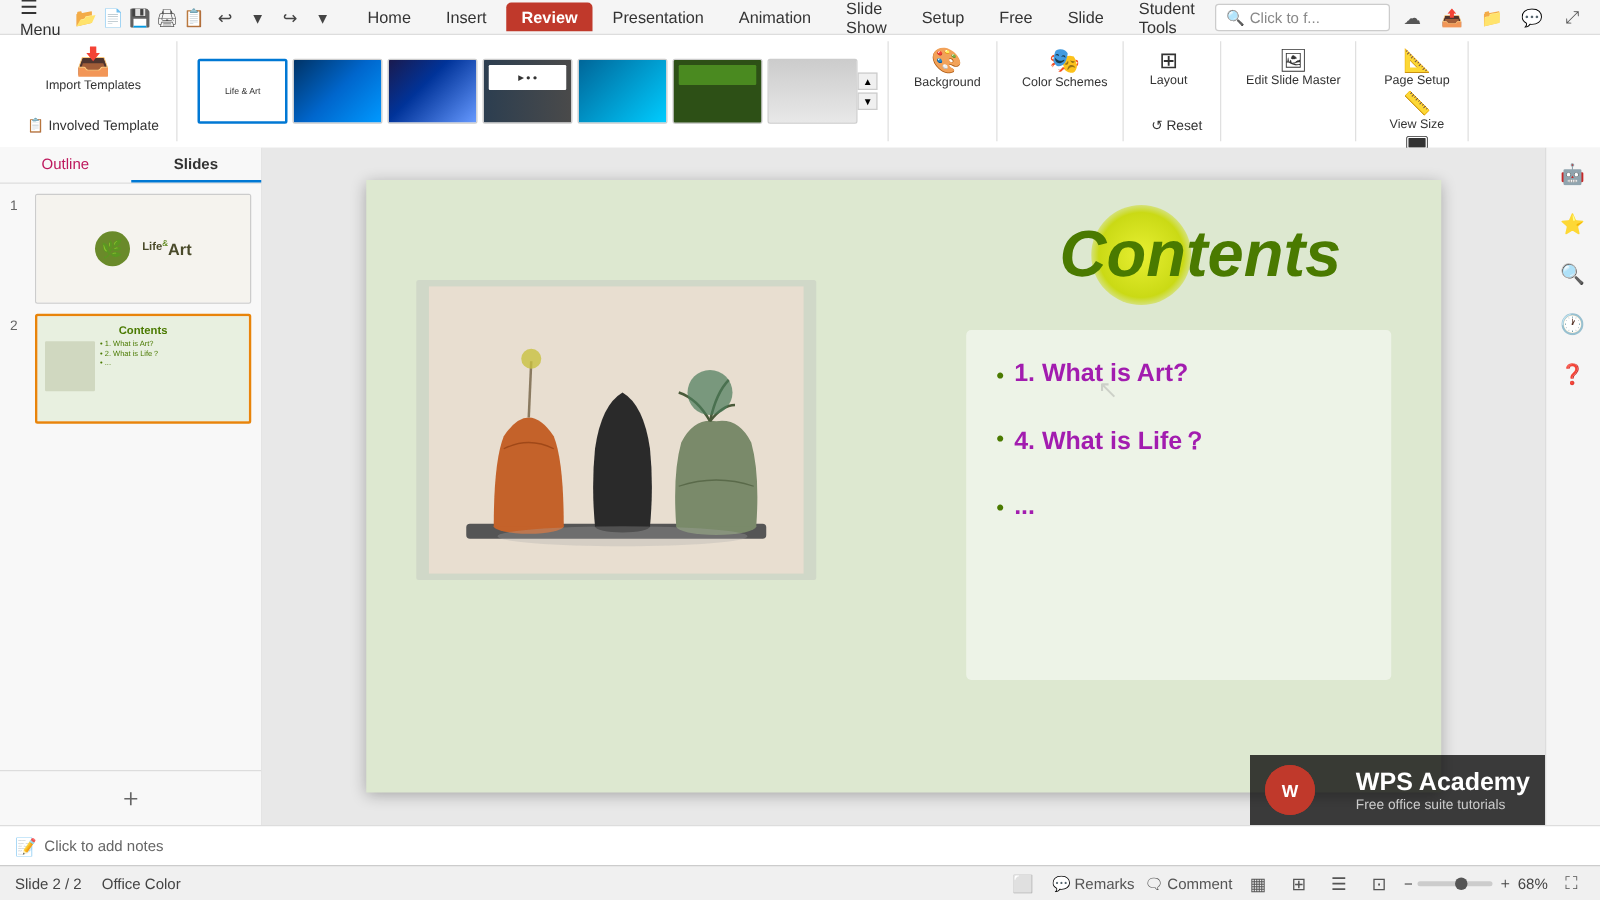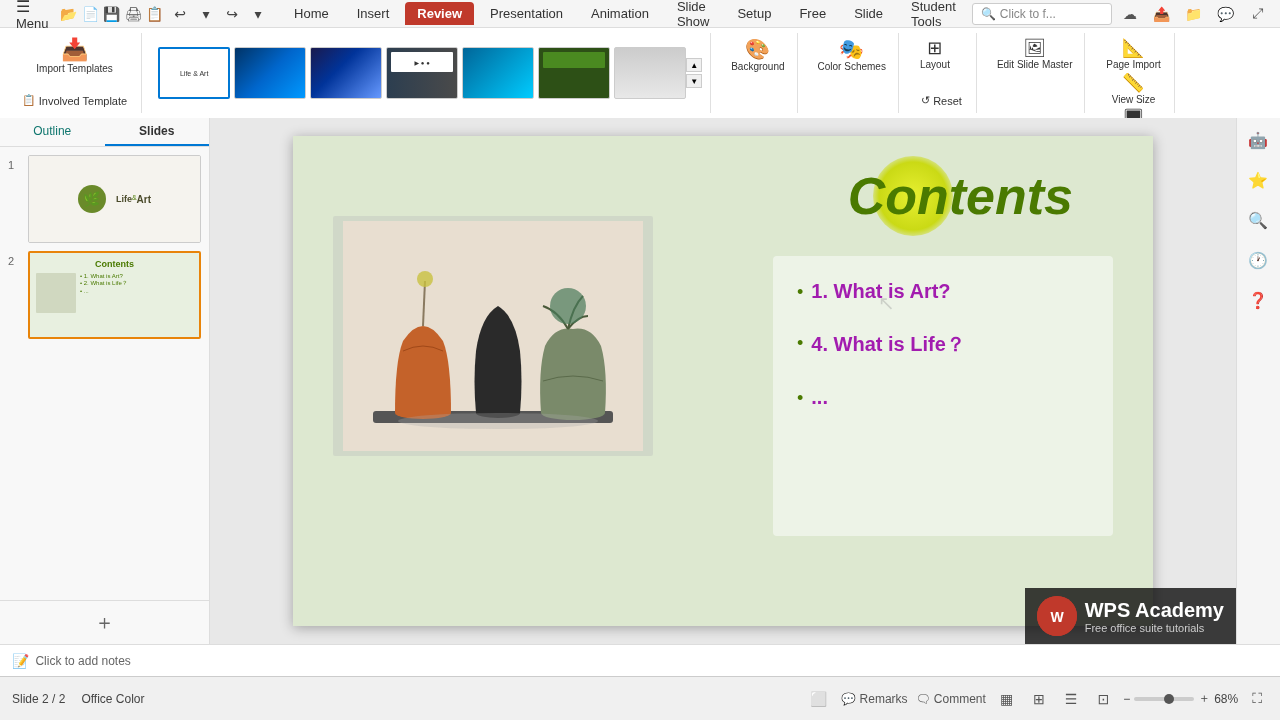--- a/index.html
+++ b/index.html
@@ -140,21 +140,21 @@
     .panel-tabs {
       display: flex;
       border-bottom: 1px solid #ddd;
     }
     .panel-tab {
       flex: 1;
       text-align: center;
       padding: 6px;
       font-size: 12px;
       cursor: pointer;
-      color: #0f766e;
+      color: #be185d;
     }
     .panel-tab.active {
       color: #333;
       border-bottom: 2px solid #0078d4;
       font-weight: bold;
     }
 
     .slides-list {
       flex: 1;
       overflow-y: auto;
@@ -329,21 +329,21 @@
       font-size: 12px;
       color: #666;
       gap: 6px;
     }
     .notes-icon {
       font-size: 14px;
     }
 
     
     .status-bar {
-      height: 44px;
+      height: 28px;
       background: #f0f0f0;
       border-top: 1px solid #ccc;
       display: flex;
       padding: 0 12px;
       font-size: 12px;
       color: #444;
       justify-content: space-between;
     }
     .status-left { display: flex; gap: 16px; align-items: center; }
     .status-right { display: flex; gap: 8px; align-items: center; }
@@ -397,21 +397,21 @@
       background: #c0392b;
       border-radius: 50%;
       display: flex;
       align-items: center;
       justify-content: center;
       font-weight: bold;
       font-size: 14px;
       color: white;
       position: relative;
     }
-    .wps-text { display: flex; flex-direction: column; }
+    .wps-text { display: flex; flex-direction: column; margin-left: 25px; }
     .wps-brand { font-size: 20px; font-weight: bold; color: white; }
     .wps-tagline { font-size: 11px; color: #ccc; }
 
     
     .cursor-indicator {
       position: absolute;
       top: 160px;
       right: 270px;
       width: 20px;
       height: 20px;
@@ -593,21 +593,21 @@
   <div class="ribbon-group">
     <div class="ribbon-btn" style="min-width:60px;">
       <span class="btn-icon" style="font-size:18px;">🖼</span>
       <span class="ribbon-btn-label">Edit Slide Master</span>
     </div>
   </div>
 
   <div class="ribbon-group">
     <div class="ribbon-btn">
       <span class="btn-icon" style="font-size:18px;">📐</span>
-      <span class="ribbon-btn-label">Page Import</span>
+      <span class="ribbon-btn-label">Page Setup</span>
     </div>
     <div class="ribbon-btn">
       <span class="btn-icon" style="font-size:18px;">📏</span>
       <span class="ribbon-btn-label">View Size</span>
     </div>
     <div class="ribbon-btn">
       <span class="btn-icon" style="font-size:18px;">🖥</span>
       <span class="ribbon-btn-label">Presentation</span>
     </div>
   </div>
@@ -624,21 +624,21 @@
 
       <div class="slide-item">
         <div class="slide-number">1</div>
         <div class="slide-thumb">
           <div class="slide1-thumb">
             <div style="display:flex; gap:10px; align-items:center; background:#f5f3ee; padding:8px;">
               <div style="width:28px; height:28px; background:#6a8a2a; border-radius:50%; display:flex; align-items:center; justify-content:center; font-size:14px;">🌿</div>
               <div style="display:flex; flex-direction:row;">
                 <div style="font-size:9px; font-weight:bold; color:#4a4a2a;">Life</div>
                 <div style="font-size:7px; color:#4a7a00;">&amp;</div>
-                <div style="font-size:10px; font-weight:bold; color:#4a4a2a;">Art</div>
+                <div style="font-size:13px; font-weight:bold; color:#4a4a2a;">Art</div>
               </div>
             </div>
           </div>
         </div>
       </div>
 
       <div class="slide-item">
         <div class="slide-number">2</div>
         <div class="slide-thumb selected-thumb">
           <div class="slide2-thumb">

